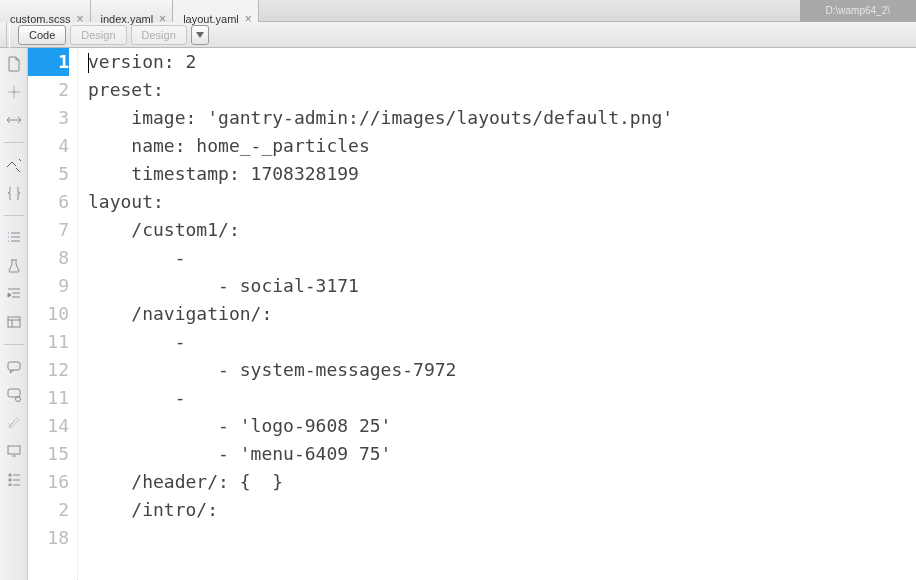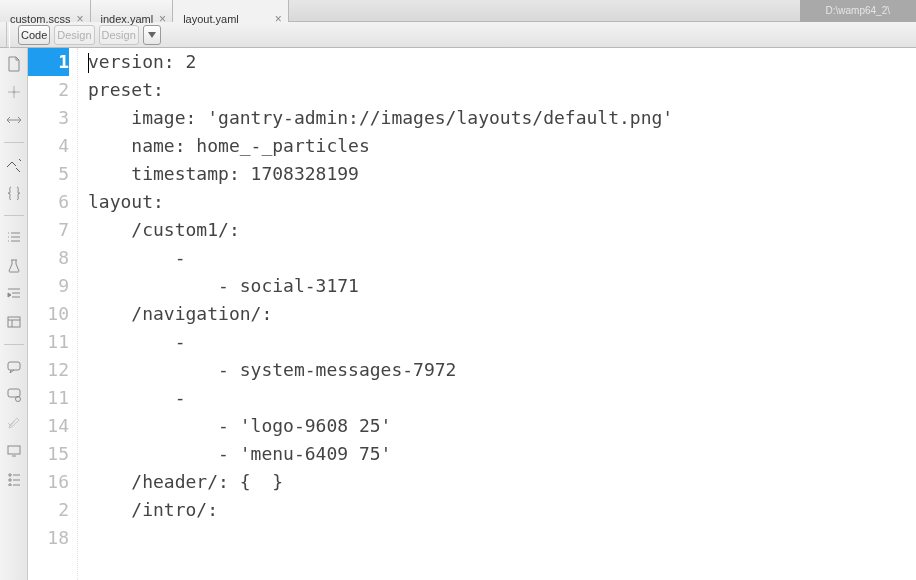--- a/index.html
+++ b/index.html
@@ -1,27 +1,27 @@
 <!DOCTYPE html>
 <html><head>
 <meta charset="utf-8">
 <style>
 * { box-sizing: border-box; margin: 0; padding: 0; }
 body { font-family: "Segoe UI", Tahoma, sans-serif; font-size: 12px; background: #fff; overflow: hidden; width: 916px; height: 580px; }
 
 .tab-bar { display: flex; align-items: center; height: 22px; background: linear-gradient(#e6e6e6,#d9d9d9); border-bottom: 1px solid #b8b8b8; }
 .tab { display: flex; align-items: center; height: 22px; padding: 16px 6px 0 10px; border-right: 1px solid #b8b8b8; background: linear-gradient(#f6f6f6,#e7e7e7); cursor: pointer; }
-.tab.active { background: #f2f2f2; gap: 30px; }
+.tab.active { background: #f2f2f2; }
 .tab .label { color: #333; font-size: 11px; margin-right: 6px; }
 .tab .close { color: #888; font-size: 12px; line-height: 1; cursor: pointer; }
 .titlepath { margin-left: auto; padding: 0 26px; color: #e6e6e6; background: #a9a9a9; height: 22px; line-height: 22px; font-size: 10px; }
 
 .toolbar { display: flex; align-items: center; height: 26px; background: linear-gradient(#f3f3f3,#e3e3e3); border-bottom: 1px solid #b8b8b8; padding: 0 6px; gap: 4px; }
 .tool-sep { width: 4px; height: 26px; border-left: 1px solid #c4c4c4; border-right: 1px solid #fff; margin-right: 4px; }
-.btn { height: 20px; padding: 0 2px; border: 1px solid #9a9a9a; border-radius: 3px; background: linear-gradient(#fff,#e7e7e7); color: #333; font-size: 11px; cursor: pointer; }
+.btn { height: 20px; padding: 0 10px; border: 1px solid #9a9a9a; border-radius: 3px; background: linear-gradient(#fff,#e7e7e7); color: #333; font-size: 11px; cursor: pointer; }
 .btn.disabled { color: #b0b0b0; border-color: #c8c8c8; background: linear-gradient(#f6f6f6,#ececec); cursor: default; }
 .btn.dd { width: 18px; padding: 0; display: flex; align-items: center; justify-content: center; }
 .btn.dd svg { width: 8px; height: 6px; fill: #666; }
 
 .workarea { display: flex; height: calc(100% - 48px); }
 .left-icons { width: 28px; background: linear-gradient(to right,#f3f3f3,#e6e6e6); border-right: 1px solid #c9c9c9; display: flex; flex-direction: column; align-items: center; padding-top: 8px; gap: 12px; }
 .left-icons .icon { width: 16px; height: 16px; display: flex; align-items: center; justify-content: center; color: #8a8a8a; cursor: pointer; }
 .left-icons .sep { width: 20px; border-top: 1px solid #c8c8c8; margin: 2px 0; }
 
 .editor { flex: 1; display: flex; font-family: Consolas, monospace; font-size: 18px; line-height: 28px; position: relative; }

